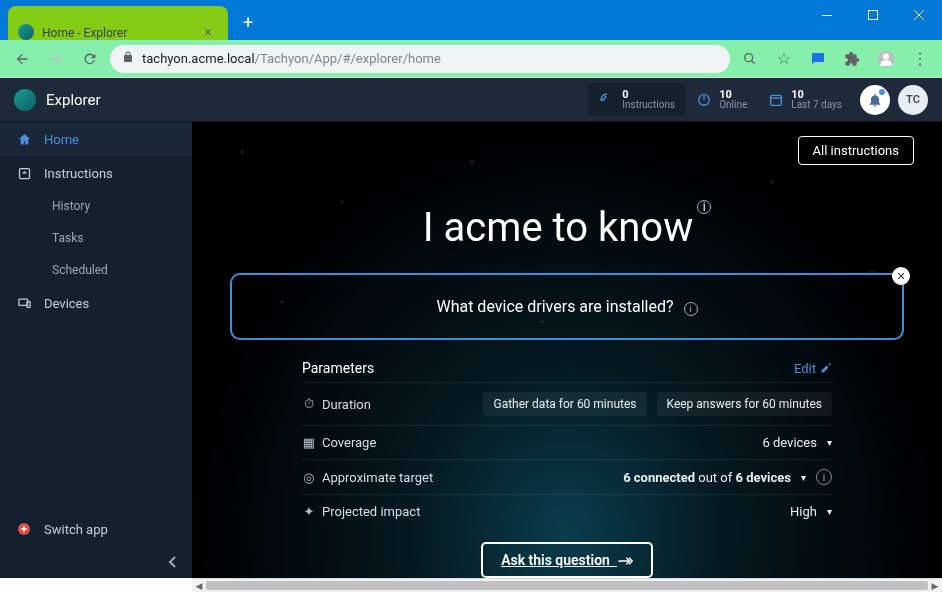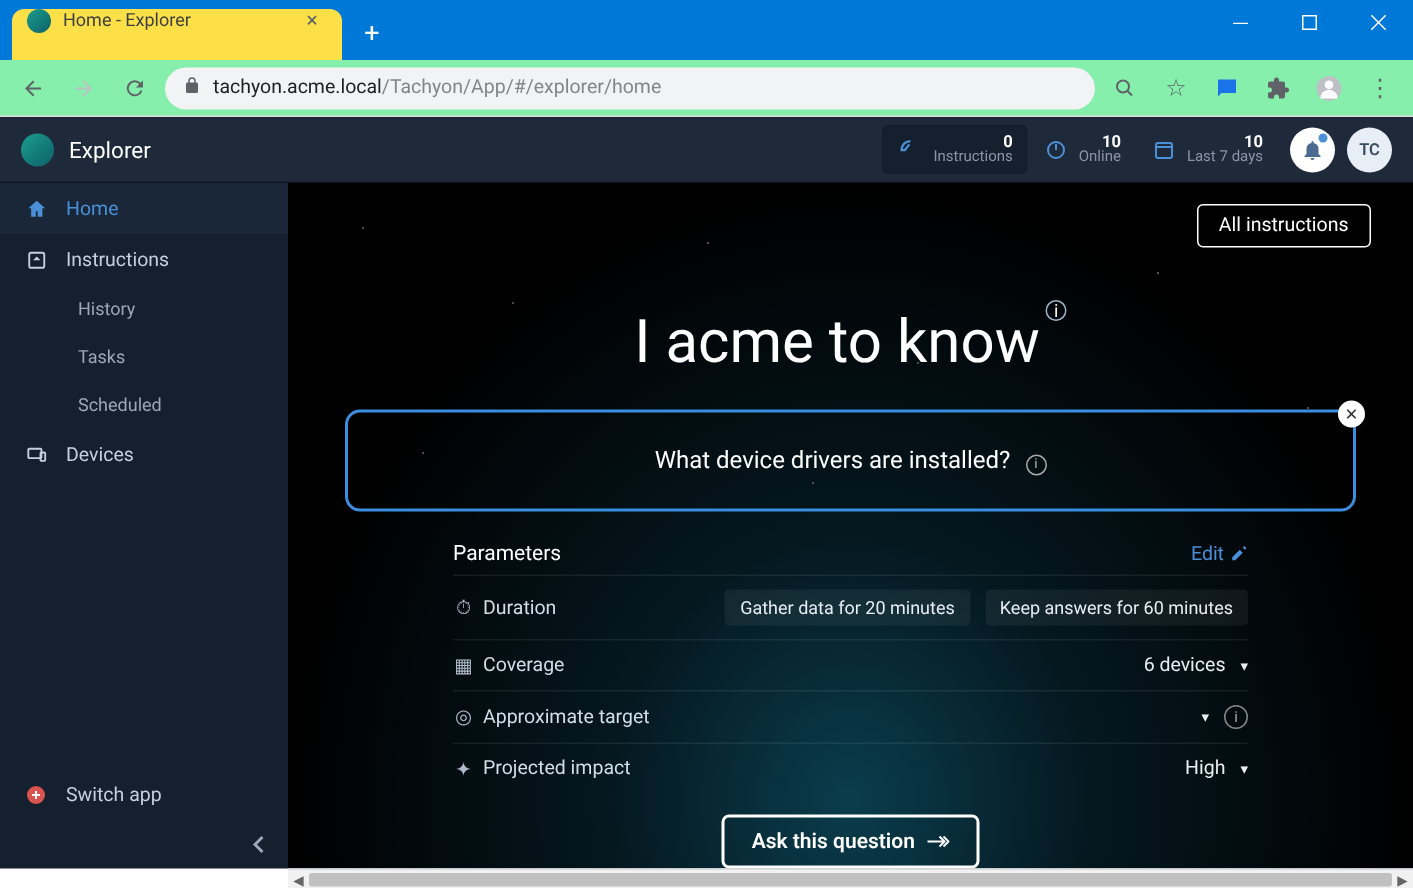--- a/index.html
+++ b/index.html
@@ -1,36 +1,36 @@
 <!DOCTYPE html>
 <html><head>
 <meta charset="utf-8">
 <style>
 * { margin: 0; padding: 0; box-sizing: border-box; font-family: -apple-system, BlinkMacSystemFont, "Segoe UI", Roboto, sans-serif; }
 body { width: 942px; height: 592px; overflow: hidden; background: #fff; }
 
 .titlebar { height: 40px; background: #0078d7; display: flex; align-items: flex-start; }
-.tab { background: #fde047; height: 34px; margin-top: 6px; margin-left: 8px; display: flex; align-items: flex-start; padding: 0 12px 0 10px; border-radius: 8px 8px 0 0; min-width: 220px; gap: 8px; }
+.tab { background: #84cc16; height: 34px; margin-top: 6px; margin-left: 8px; display: flex; align-items: flex-end; padding: 0 12px 0 10px; border-radius: 8px 8px 0 0; min-width: 220px; gap: 8px; }
 .tab-favicon { width: 16px; height: 16px; border-radius: 50%; background: linear-gradient(135deg, #1a9e8e, #0e5f68); }
 .tab-title { font-size: 12px; color: #3c4043; flex: 1; }
 .tab-close { width: 16px; height: 16px; display: flex; align-items: center; justify-content: center; color: #5f6368; cursor: pointer; font-size: 14px; }
 .newtab { width: 28px; height: 28px; display: flex; align-items: center; justify-content: center; color: #fff; margin-top: 8px; margin-left: 6px; font-size: 18px; cursor: pointer; }
 .win-controls { margin-left: auto; display: flex; }
 .win-btn { width: 46px; height: 30px; display: flex; align-items: center; justify-content: center; color: #fff; cursor: pointer; }
 
 .addrbar { height: 38px; background: #86efac; border-bottom: 1px solid #dadce0; display: flex; align-items: center; padding: 0 8px; gap: 6px; }
 .nav-icon { width: 28px; height: 28px; display: flex; align-items: center; justify-content: center; color: #5f6368; border-radius: 50%; cursor: pointer; }
 .nav-icon.disabled { color: #bdc1c6; }
 .urlbox { flex: 1; height: 28px; background: #f1f3f4; border-radius: 14px; display: flex; align-items: center; padding: 0 12px; gap: 8px; font-size: 13px; }
 .url-secure { color: #5f6368; font-size: 12px; }
 .url-host { color: #202124; }
 .url-path { color: #80868b; }
 .tool-icon { width: 28px; height: 28px; display: flex; align-items: center; justify-content: center; color: #5f6368; cursor: pointer; }
 .tool-icon.blue { color: #1a73e8; }
-.topbar { height: 44px; background: #1e2a3a; display: flex; align-items: center; padding: 0 14px; color: #fff; border-bottom: 1px solid #0d1520; text-align: right; }
+.topbar { height: 44px; background: #1e2a3a; display: flex; align-items: center; padding: 0 14px; color: #fff; border-bottom: 1px solid #0d1520; }
 .logo { width: 22px; height: 22px; border-radius: 50%; background: linear-gradient(135deg, #1a9e8e, #0e5f68); margin-right: 10px; }
 .brand { font-size: 15px; font-weight: 400; }
 .topspace { flex: 1; }
 .stat { display: flex; align-items: center; gap: 6px; padding: 6px 10px; border-radius: 4px; }
 .stat.dark { background: #15202e; }
 .stat-ico { width: 18px; height: 18px; display: flex; align-items: center; justify-content: center; color: #4a90d9; }
 .stat-txt { display: flex; flex-direction: column; line-height: 1; }
 .stat-num { font-size: 11px; font-weight: 700; color: #fff; }
 .stat-lbl { font-size: 10px; color: #8896a8; }
 .bell { width: 30px; height: 30px; border-radius: 50%; background: #fff; display: flex; align-items: center; justify-content: center; margin-left: 8px; cursor: pointer; position: relative; }
@@ -62,21 +62,21 @@
 .params-title { font-size: 14px; }
 .edit-link { color: #4a90d9; font-size: 13px; cursor: pointer; display: flex; gap: 4px; align-items: center; }
 .prow { display: flex; justify-content: space-between; align-items: center; padding: 9px 0; border-top: 1px solid rgba(255,255,255,0.08); font-size: 13px; }
 .plabel { display: flex; align-items: center; gap: 6px; color: #d5dde8; }
 .pico { width: 14px; height: 14px; display: inline-flex; align-items: center; justify-content: center; color: #b0bccb; }
 .pval { display: flex; align-items: center; gap: 10px; color: #e8edf4; }
 .pill { background: rgba(255,255,255,0.06); padding: 5px 10px; border-radius: 3px; font-size: 12px; }
 .chev { font-size: 10px; }
 .info-circ { width: 16px; height: 16px; border: 1px solid #888; border-radius: 50%; display: inline-flex; align-items: center; justify-content: center; font-size: 10px; color: #aaa; }
 
-.askbtn { display: block; margin: 14px auto 0; border: 2px solid #fff; background: transparent; color: #fff; padding: 8px 18px; border-radius: 5px; font-size: 14px; font-weight: 600; cursor: pointer; }
+.askbtn { display: block; margin: 14px auto 0; border: 2px solid #fff; background: transparent; color: #fff; padding: 8px 18px; border-radius: 5px; font-size: 14px; font-weight: 600; cursor: pointer; text-decoration: underline; }
 
 .hscroll { height: 14px; background: #f1f1f1; border-top: 1px solid #dadce0; margin-left: 192px; position: relative; }
 .hscroll-thumb { position: absolute; left: 14px; right: 14px; top: 2px; bottom: 2px; background: #c1c1c1; border-radius: 2px; }
 .hscroll-arr { position: absolute; top: 0; width: 14px; height: 14px; display: flex; align-items: center; justify-content: center; font-size: 9px; color: #666; }
 </style>
 </head>
 <body>
 
 <div class="titlebar">
   <div class="tab">
@@ -278,40 +278,41 @@
                 <path d="M3 17v4h4L17 11l-4-4zM20 7l-3-3 2-2 3 3z" fill="currentColor"></path>
               </svg>
             </span>
         </div>
         <div class="prow">
           <span class="plabel">
               <span class="pico">⏱</span>
               <span>Duration</span>
             </span>
           <span class="pval">
-            <span class="pill">Gather data for 20 minutes</span>
+            <span class="pill">Gather data for 60 minutes</span>
             <span class="pill">Keep answers for 60 minutes</span>
           </span>
         </div>
         <div class="prow">
           <span class="plabel">
               <span class="pico">▦</span>
               <span>Coverage</span>
             </span>
           <span class="pval">
               <span>6 devices</span> 
               <span class="chev">▾</span>
             </span>
         </div>
         <div class="prow">
           <span class="plabel">
               <span class="pico">◎</span>
               <span>Approximate target</span>
             </span>
           <span class="pval">
+              <span><b>6 connected</b><span> out of </span><b>6 devices</b></span> 
               <span class="chev">▾</span> 
               <span class="info-circ">i</span>
             </span>
         </div>
         <div class="prow">
           <span class="plabel">
               <span class="pico">✦</span>
               <span>Projected impact</span>
             </span>
           <span class="pval">

